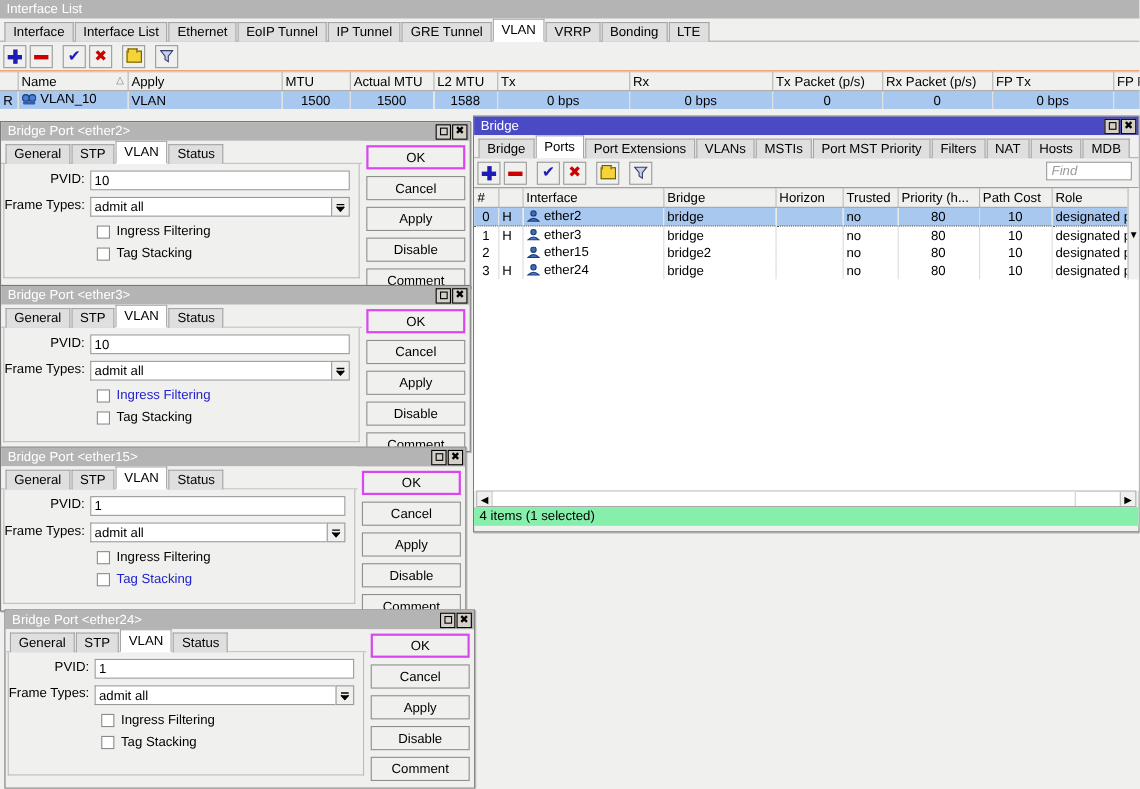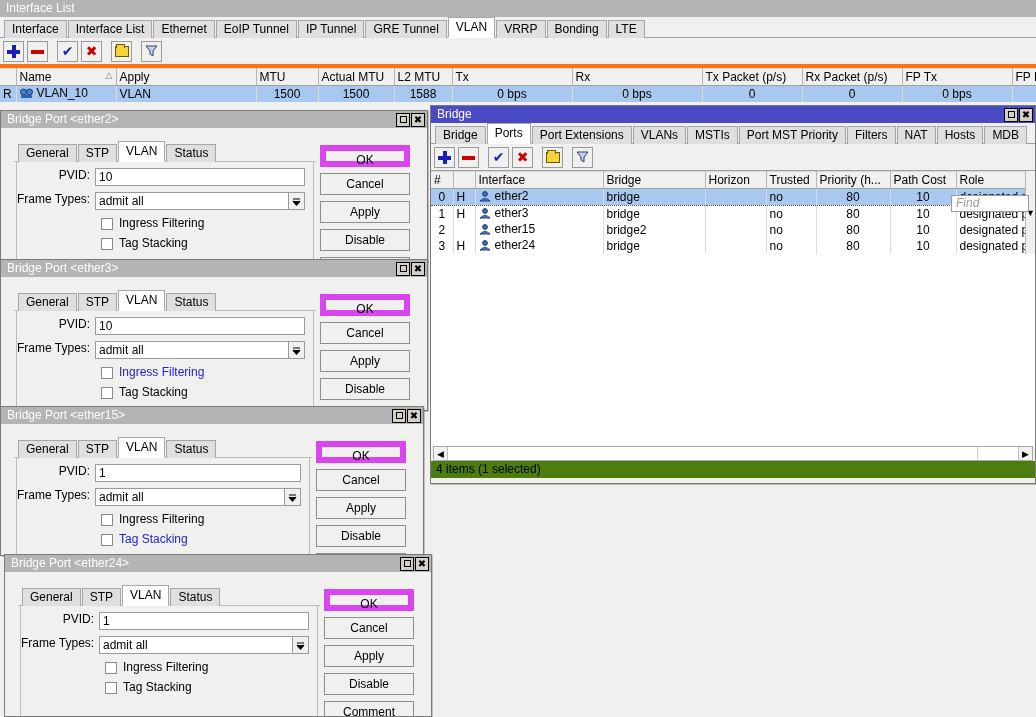--- a/index.html
+++ b/index.html
@@ -107,70 +107,69 @@
     white-space: nowrap;
     overflow: hidden;
   }
   tr.sel td { background: #a8c8f0; }
   tr.sel.focus td { border-top: 1px dotted #555; border-bottom: 1px dotted #555; }
   td.num, th.num { text-align: center; }
 
   
   #iflist { position: absolute; left: 0; top: 0; width: 1036px; height: 717px; }
   #iflist-title { width: 1036px; }
-  #iflist .gridwrap { border-top: 4px solid #f97316; }
+  #iflist .gridwrap { border-top: 1px solid #f97316; }
 
   
   #bridge {
     position: absolute; left: 430px; top: 105px;
     width: 606px; height: 379px;
     background: #f0f0ef;
     border: 1px solid #7a7a7a;
     box-shadow: 1px 1px 0 rgba(0,0,0,.25);
   }
   #bridge .content { background:#f0f0ef; }
   .findbox {
     position: absolute; right: 6px; top: 3px;
     width: 78px; height: 17px;
     border: 1px solid #9a9a9a;
     background: #ffffff;
     color: #9a9a9a;
     font-style: italic;
     font-size: 12px;
     padding: 0 4px;
     line-height: 15px;
-    margin-top: 48px;
   }
   .toolbar-row { position: relative; }
   .gridhost { background: #fff; border-top: 1px solid #9f9f9f; }
   .hscroll {
     height: 15px; background: #f0f0ef;
     border: 1px solid #a8a8a8;
     display: flex; align-items: center;
     margin: 0 2px;
   }
   .hscroll .arrow { width: 14px; height: 13px; display:flex; align-items:center; justify-content:center; font-size:9px; color:#000; background:#f0f0ef; border-right:1px solid #bdbdbd;}
   .hscroll .arrow.right { border-right:none; border-left:1px solid #bdbdbd; }
   .hscroll .thumb { flex: 1 1 auto; height: 13px; background: #ffffff; }
   .hscroll .thumb .filled { height: 13px; width: 93%; background:#fff; border-right:1px solid #cfcfcf;}
-  .statusbar { height: 17px; line-height: 17px; padding-left: 5px; font-size: 12px; background:#4d7c0f; }
+  .statusbar { height: 17px; line-height: 17px; padding-left: 5px; font-size: 12px; background:#86efac; }
   .colmenu {
     width: 16px; border-left: 1px solid #b5b5b5; background: #f0f0ef;
     display: flex; align-items: center; justify-content: center;
   }
 
   
   .dialog {
     position: absolute;
     background: #f0f0ef;
     border: 1px solid #7a7a7a;
     box-shadow: 1px 1px 0 rgba(0,0,0,.2);
     overflow: hidden;
   }
-  .dlg-body { display: flex; padding: 13px; }
+  .dlg-body { display: flex; padding: 0; }
   .dlg-left { flex: 1 1 auto; padding: 0; }
   .formarea {
     background: #f0f0ef;
     border: 1px solid #bcbcbc;
     border-top: none;
     margin: 0 2px 0 2px;
     padding: 6px 8px 4px 0;
     min-height: 104px;
   }
   .frow { display: flex; margin-bottom: 6px; }
@@ -197,21 +196,21 @@
   .clabel.blue { color: #2222cc; }
 
   .dlg-right { width: 98px; padding: 4px 4px 0 4px; display: flex; flex-direction: column; gap: 6px; }
   .btn {
     height: 22px; line-height: 20px;
     background: #f0f0ef;
     border: 1px solid #8e8e8e;
     text-align: center;
     font-size: 12px;
   }
-  .btn.default { border: 6px solid #d946ef; line-height: 18px; }
+  .btn.default { border: 2px solid #d946ef; line-height: 18px; }
 
   
   #dlg-e2  { left: 0px;  top: 110px; width: 428px; height: 152px; }
   #dlg-e3  { left: 0px;  top: 259px; width: 428px; height: 152px; }
   #dlg-e15 { left: 0px;  top: 406px; width: 424px; height: 150px; }
   #dlg-e24 { left: 4px;  top: 554px; width: 428px; height: 163px; }
 </style>
 </head>
 <body>
 

